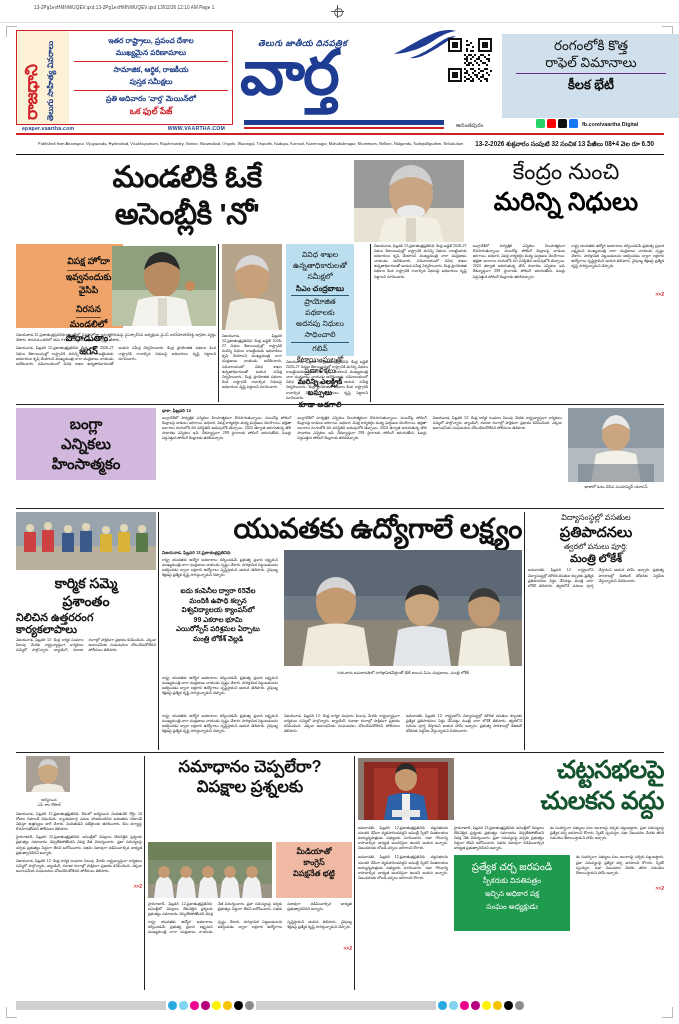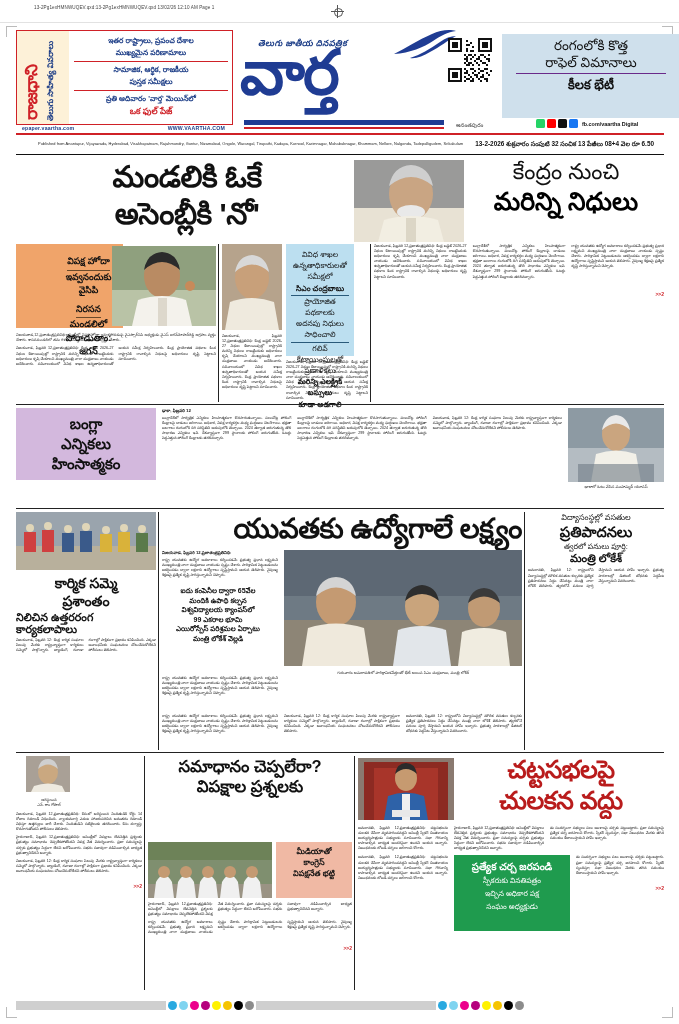--- a/index.html
+++ b/index.html
@@ -113,26 +113,26 @@
   .b4-c1{position:absolute;left:0;top:0;width:126px;}
   .b4-mug{position:absolute;left:10px;top:0;width:44px;height:36px;background:#a9a096;overflow:hidden;}
   .b4-c1 .rm1{font-size:11px;font-weight:bold;color:#111;text-align:right;line-height:13px;}
   .b4-c1 .rm2{font-size:15px;font-weight:bold;color:#111;text-align:right;line-height:18px;}
   .b4-c2{position:absolute;left:132px;top:0;width:204px;}
   .b4-c2 .h{font-size:16.5px;font-weight:bold;color:#111;line-height:20px;text-align:center;}
   .b4-photo{position:absolute;left:0;top:46px;width:124px;height:56px;background:#7f8f6f;overflow:hidden;}
   .b4-tint{position:absolute;left:128px;top:46px;width:76px;height:56px;background:#f0b9a4;text-align:center;padding-top:4px;box-sizing:border-box;}
   .b4-tint .l{font-size:8px;font-weight:bold;color:#111;line-height:11px;}
   .b4-c3{position:absolute;left:342px;top:0;width:306px;}
-  .b4-c3 .h{font-size:25px;font-weight:bold;color:#b91c1c;line-height:31px;text-align:center;letter-spacing:-.5px;}
+  .b4-c3 .h{font-size:25px;font-weight:bold;color:#14532d;line-height:31px;text-align:right;letter-spacing:-.5px;}
   .b4-photo3{position:absolute;left:0;top:2px;width:96px;height:62px;background:#8a7a70;overflow:hidden;}
   .ylwband{position:absolute;left:0;top:70px;width:306px;height:15px;background:#f6e99a;display:flex;align-items:center;justify-content:center;}
   .ylwband .l{font-size:9px;font-weight:bold;color:#111;}
   .greenbox{position:absolute;left:0;top:0;width:116px;height:76px;background:#1f9b4e;text-align:center;padding-top:5px;box-sizing:border-box;}
-  .greenbox .g1{font-size:10px;font-weight:bold;color:#fff;line-height:13px;}
+  .greenbox .g1{font-size:10px;font-weight:normal;color:#fff;line-height:13px;}
   .greenbox .g2{font-size:7.4px;color:#fff;line-height:10px;margin-top:3px;}
   .more{color:#cf2127;font-size:5px;font-weight:bold;}
 
   
   .colorbar{position:absolute;left:16px;top:1000px;width:648px;height:11px;display:flex;align-items:center;gap:2px;}
   .cb-gray{height:9px;background:#cfcfcf;}
   .cb-dot{width:9px;height:9px;border-radius:50%;}
   .corner.bl{left:6px;bottom:6px;border-left:1px solid #bbb;border-bottom:1px solid #bbb;}
   .corner.br{right:6px;bottom:6px;border-right:1px solid #bbb;border-bottom:1px solid #bbb;}
 

